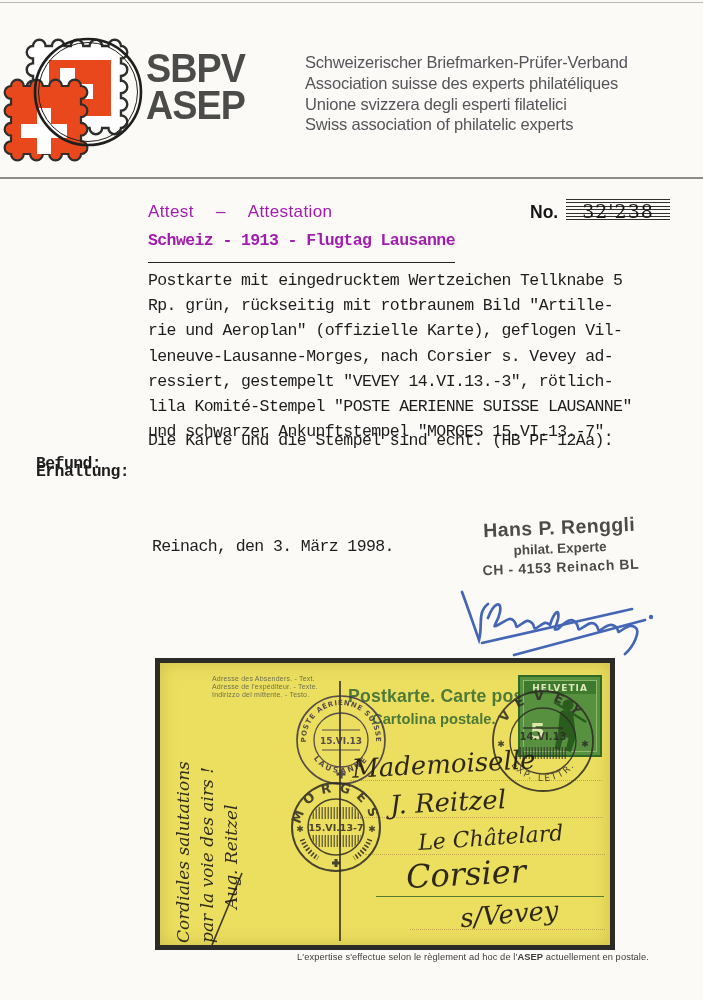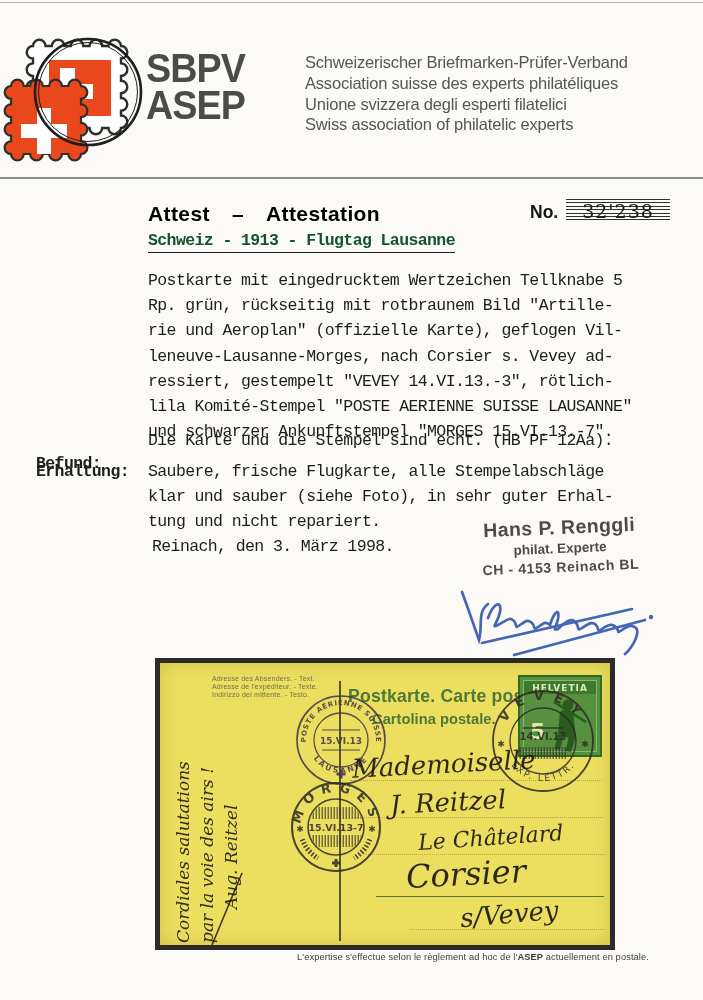--- a/index.html
+++ b/index.html
@@ -9,31 +9,31 @@
   .abs{position:absolute;}
   
   .top-hairline{left:0;top:2px;width:703px;height:1px;background:#b8b8b4;}
   .org-abbr{left:146px;top:50px;color:#4b4b49;font-weight:800;
             font-size:41px;line-height:37px;letter-spacing:-1px;
             transform:scaleX(.92);transform-origin:left top;white-space:pre-line;}
   .org-names{left:305px;top:52px;color:#56565a;font-size:16.5px;
              line-height:20.8px;white-space:pre-line;letter-spacing:-.2px;}
   .header-rule{left:0;top:177px;width:703px;height:2px;background:#8b8b88;}
   
-  .attest-row{left:148px;top:202px;font-size:21px;font-weight:bold;color:#000000;letter-spacing:.4px;}
+  .attest-row{left:148px;top:202px;font-size:17px;font-weight:normal;color:#a21caf;letter-spacing:.4px;}
   .attest-row .dash{margin:0 22px;}
   .no-label{left:530px;top:202px;font-size:17.5px;font-weight:bold;color:#161616;}
   .no-box{left:566px;top:199px;width:104px;height:24px;
           background:repeating-linear-gradient(#30302e 0 1px,transparent 1px 3.4px);
           text-align:center;}
   .no-value{font-family:"DejaVu Serif",serif;font-size:19px;color:#191919;
             line-height:24px;letter-spacing:1px;}
   .subject{left:148px;top:231px;font-family:"Liberation Mono",monospace;
-           font-size:16.5px;font-weight:700;color:#14532d;
-           border-bottom:1.6px solid #222;padding-bottom:2px;letter-spacing:-.6px;}
+           font-size:16.5px;font-weight:700;color:#a21caf;
+           border-bottom:1.6px solid #222;padding-bottom:12px;letter-spacing:-.6px;}
   
   .tw{font-family:"Liberation Mono",monospace;color:#1d1d1d;font-size:16.5px;
       line-height:25.2px;letter-spacing:-.6px;white-space:pre-line;}
   .description{left:148px;top:268px;}
   .label-col{left:36px;font-weight:700;}
   .befund-label{top:408px;margin-top:43px;}
   .befund-text{left:148px;top:428px;}
   .erhaltung-label{top:459px;}
   .erhaltung-text{left:148px;top:459px;}
   .place-date{left:152px;top:534px;}
@@ -129,23 +129,20 @@
   <div class="abs tw description">Postkarte mit eingedrucktem Wertzeichen Tellknabe 5
 Rp. grün, rückseitig mit rotbraunem Bild "Artille-
 rie und Aeroplan" (offizielle Karte), geflogen Vil-
 leneuve-Lausanne-Morges, nach Corsier s. Vevey ad-
 ressiert, gestempelt "VEVEY 14.VI.13.-3", rötlich-
 lila Komité-Stempel "POSTE AERIENNE SUISSE LAUSANNE"
 und schwarzer Ankunftstempel "MORGES 15.VI.13.-7".</div>
   <div class="abs tw label-col befund-label">Befund:</div>
   <div class="abs tw befund-text">Die Karte und die Stempel sind echt. (HB PF 12Aa).</div>
   <div class="abs tw label-col erhaltung-label">Erhaltung:</div>
-  <div class="abs tw erhaltung-text">Saubere, frische Flugkarte, alle Stempelabschläge
-klar und sauber (siehe Foto), in sehr guter Erhal-
-tung und nicht repariert.</div>
   <div class="abs tw place-date">Reinach, den 3. März 1998.</div>
 
   <div class="abs expert-stamp">
     <div class="expert-name">Hans P. Renggli</div>
     <div class="expert-role">philat. Experte</div>
     <div class="expert-city">CH - 4153 Reinach BL</div>
   </div>
   <svg class="abs signature" width="212" height="82" viewBox="0 0 212 82">
     <g fill="none" stroke="#3156ad" stroke-width="2.7" stroke-linecap="round" opacity=".9">
       <path d="M10,16 C16,32 22,50 27,64 C31,50 25,36 36,28"></path>

